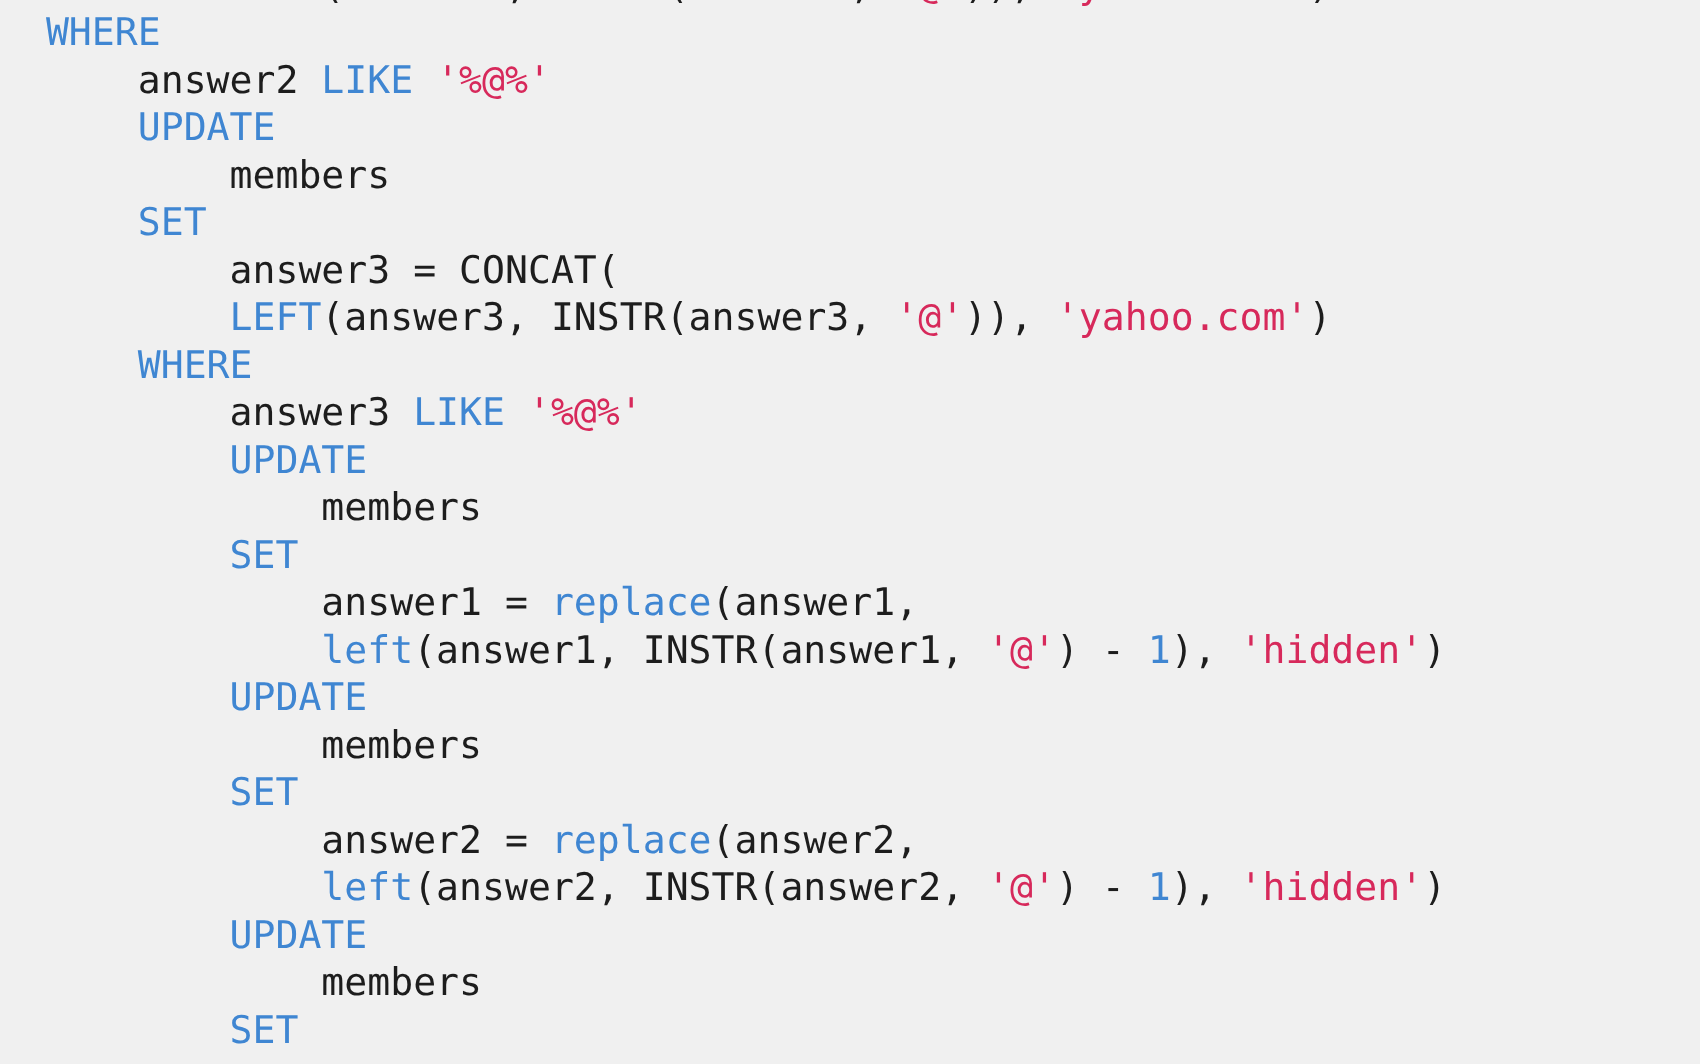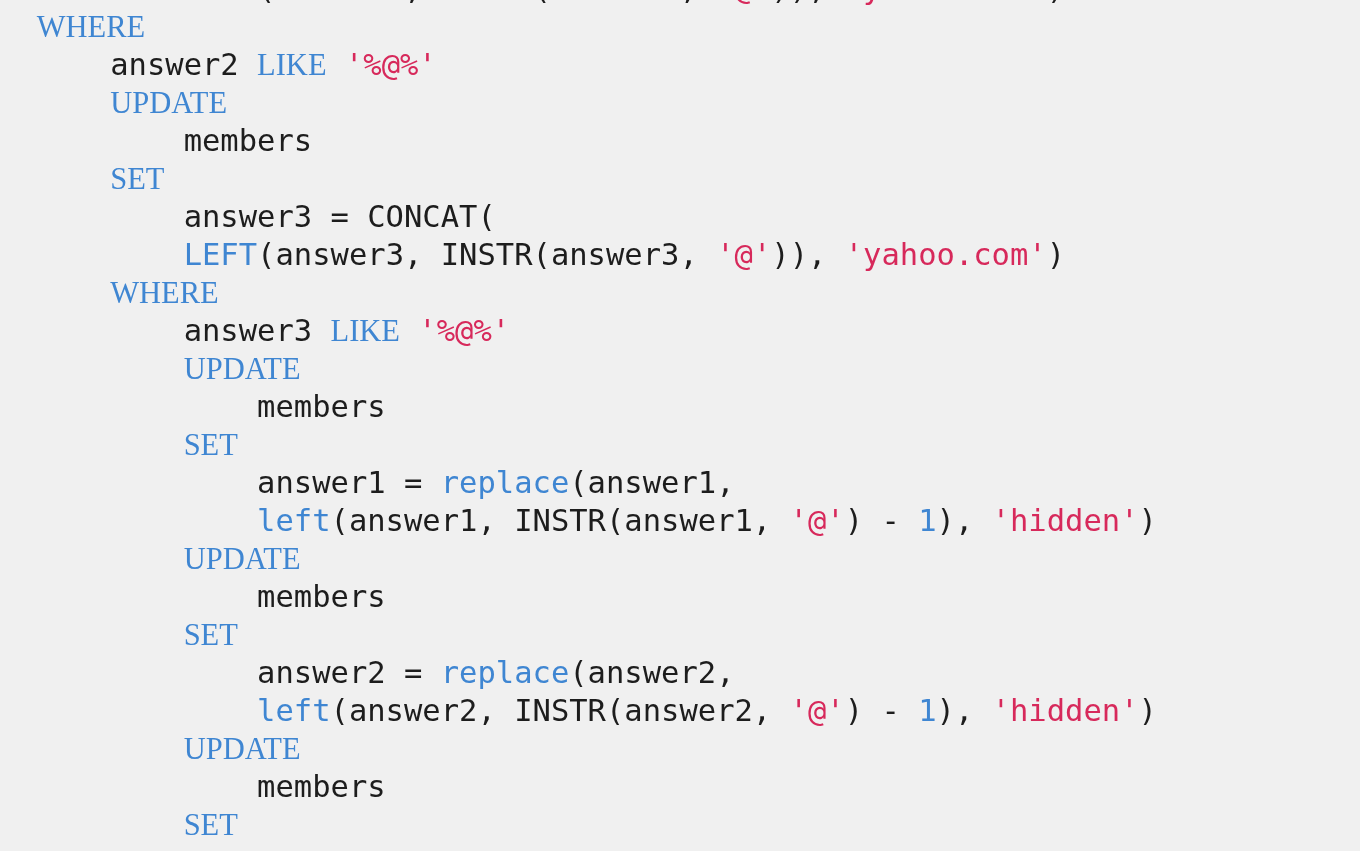--- a/index.html
+++ b/index.html
@@ -14,21 +14,21 @@
     margin: 0;
     padding: 0;
     font-family: "DejaVu Sans Mono", "Menlo", "Consolas", monospace;
     font-size: 30.5px;
     line-height: 38px;
     white-space: pre;
     color: #1d1d1d;
     position: relative;
     top: -30px; 
   }
-  .kw   { color: #3f86d2; font-family: Liberation Serif, serif; } 
+  .kw   { color: #3f86d2; } 
   .str  { color: #d7295b; } 
   .fn   { color: #3f86d2; text-align: center; } 
   .fn2  { color: #3f86d2; } 
   .num  { color: #3f86d2; }
 </style>
 </head>
 <body>
 
 <pre class="code"><code id="code-target">          <span class="fn">LEFT</span>(answer2, INSTR(answer2, <span class="str">'@'</span>)), <span class="str">'yahoo.com'</span>)
   <span class="kw">WHERE</span>

